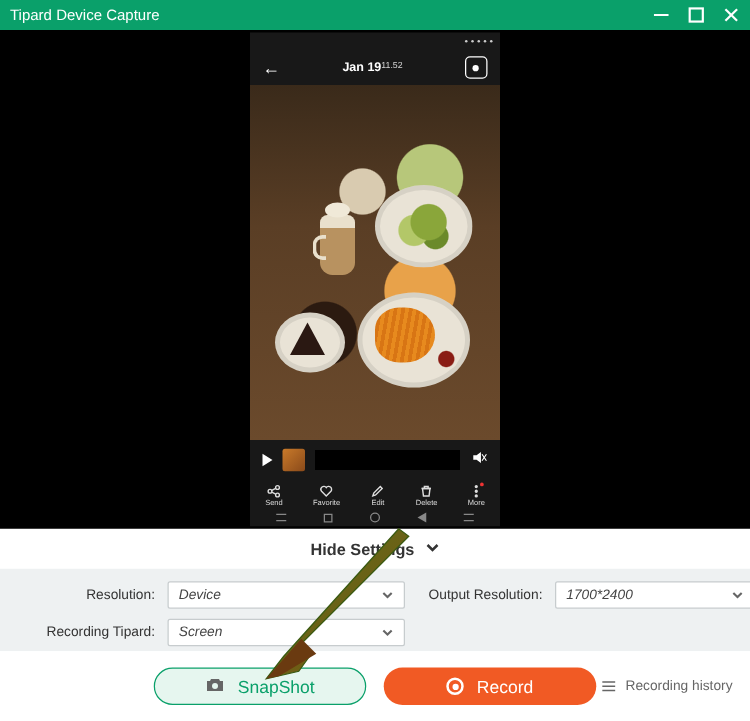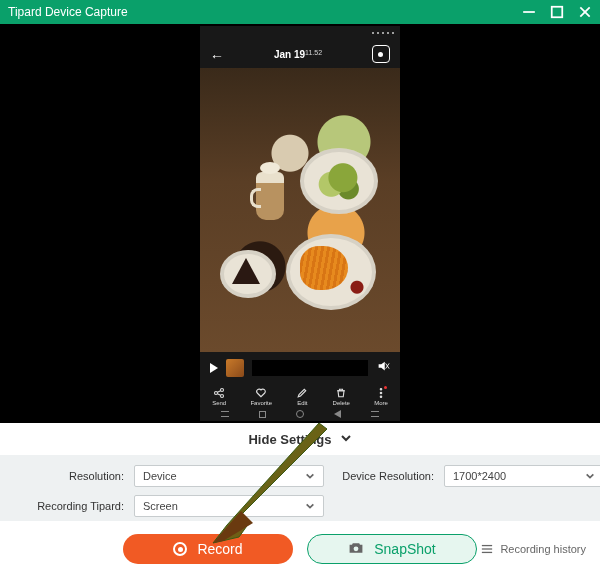--- a/index.html
+++ b/index.html
@@ -154,21 +154,21 @@
   
   .settings {
     background:#eef1f2; height:66px; padding:10px 14px;
     display:grid; grid-template-columns: 110px 190px 100px 160px; gap:8px 10px; align-items:center;
     font-size:11px; color:#333;text-align:right;
   }
   .settings label { color:#333; }
   .select {
     height:22px; border:1px solid #c7ccce; background:#fff; border-radius:2px;
     display:flex; align-items:center; justify-content:space-between; padding:0 8px;
-    font-size:11px; color:#444; cursor:pointer;
+    font-size:11px; color:#444; cursor:pointer;font-style:italic;
   }
   .select svg{ width:10px;height:10px; stroke:#666; stroke-width:2; fill:none;}
 
   
   .btnrow {
     height:56px; background:#fff; display:flex; align-items:center; justify-content:center; gap:14px;
     position:relative;
   }
   .btn {
     height:30px; border-radius:16px; display:flex; align-items:center; justify-content:center; gap:10px;
@@ -318,52 +318,52 @@
 </div>
 
 <div class="settings">
   <label>Resolution:</label>
   <div class="select">
     <span>Device</span>
     <svg viewBox="0 0 12 12">
         <polyline points="2,4 6,8 10,4"></polyline>
       </svg>
   </div>
-  <label>Device Resolution:</label>
+  <label>Output Resolution:</label>
   <div class="select">
     <span>1700*2400</span>
     <svg viewBox="0 0 12 12">
         <polyline points="2,4 6,8 10,4"></polyline>
       </svg>
   </div>
 
   <label>Recording Tipard:</label>
   <div class="select">
     <span>Screen</span>
     <svg viewBox="0 0 12 12">
         <polyline points="2,4 6,8 10,4"></polyline>
       </svg>
   </div>
   <span></span>
     <span></span>
 </div>
 
 <div class="btnrow">
-  <div class="btn record">
-    <span class="ric"></span>
-    <span>Record</span>
-  </div>
   <div class="btn snap">
     <span>
       <svg viewBox="0 0 20 16">
           <path d="M2 4h3l1-2h8l1 2h3v10H2z" fill="#666" stroke="none"></path>
           <circle cx="10" cy="9" r="3" fill="#e6f6ef"></circle>
         </svg>
     </span>
     <span>SnapShot</span>
+  </div>
+  <div class="btn record">
+    <span class="ric"></span>
+    <span>Record</span>
   </div>
   <div class="recent">
     <svg viewBox="0 0 16 14">
       <line x1="2" y1="3" x2="14" y2="3"></line>
         <line x1="2" y1="7" x2="14" y2="7"></line>
         <line x1="2" y1="11" x2="14" y2="11"></line>
     </svg>
     <span>Recording history</span>
   </div>
 </div>

